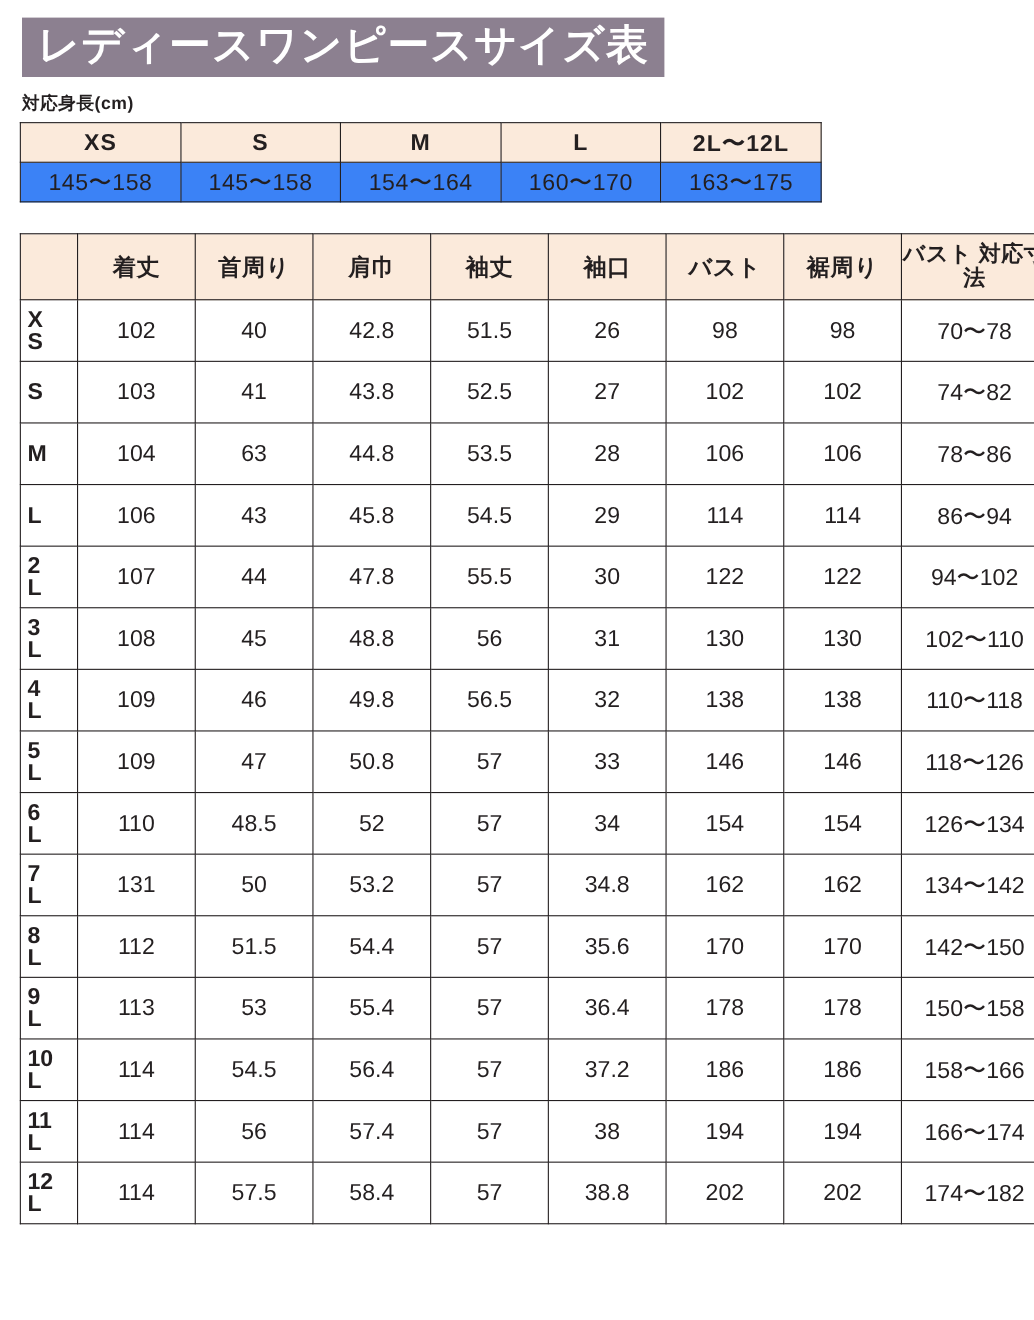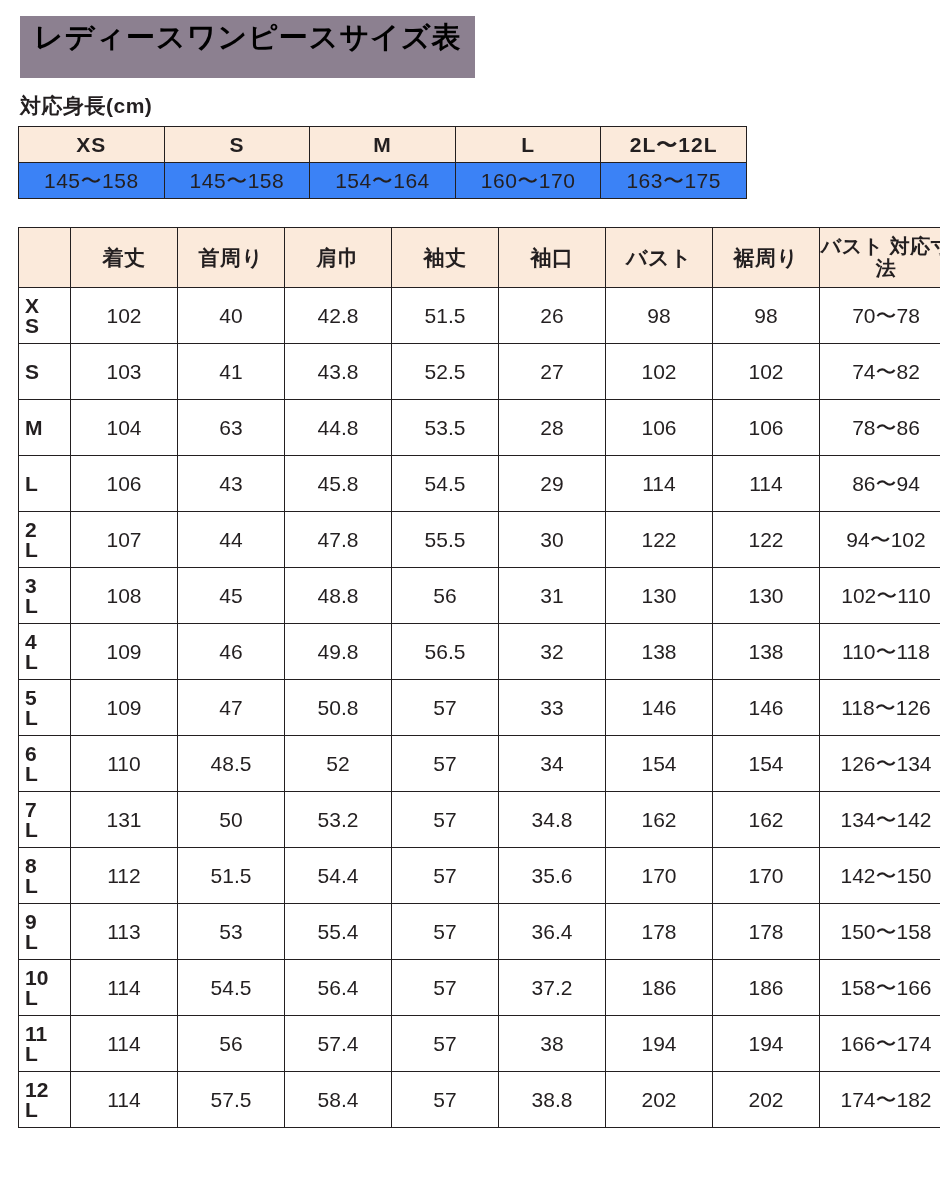--- a/index.html
+++ b/index.html
@@ -18,32 +18,32 @@
     position: relative;
     width: 940px;
     height: 1200px;
     box-sizing: border-box;
     padding: 16px 12px 0 14px;
   }
   
   .title-banner {
     display: inline-block;
     background: #8c8090;
-    color: #000000;
-    font-size: 29px;
+    color: #ffffff;
+    font-size: 38px;
     font-weight: bold;
     letter-spacing: 1px;
-    padding: 7px 14px 26px 14px;
+    padding: 7px 14px 9px 14px;
     line-height: 1;
     margin-left: 6px;
   }
   
   .height-label {
     margin: 14px 0 6px 6px;
-    font-size: 21px;
+    font-size: 16px;
     font-weight: bold;
     letter-spacing: 0.5px;
   }
   table {
     border-collapse: collapse;
     table-layout: fixed;
   }
   .height-table {
     width: 729px;
     margin-left: 4px;

